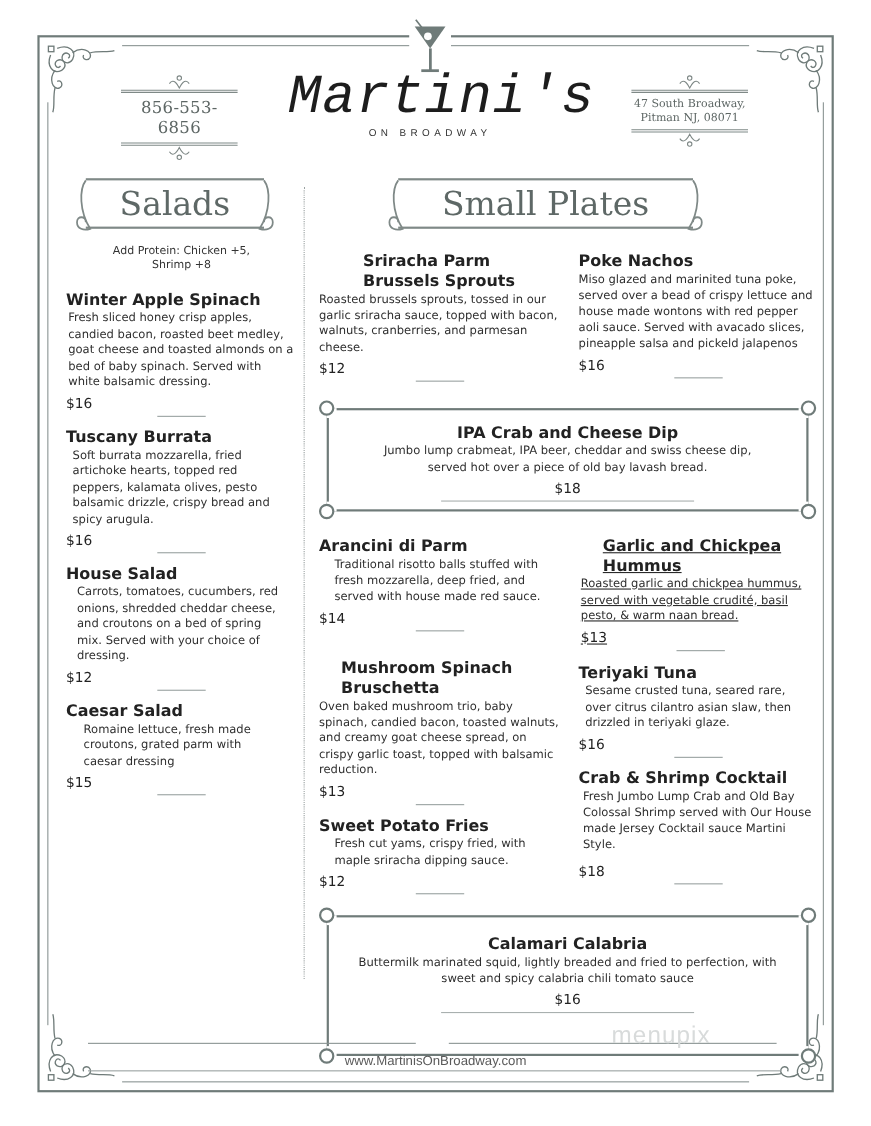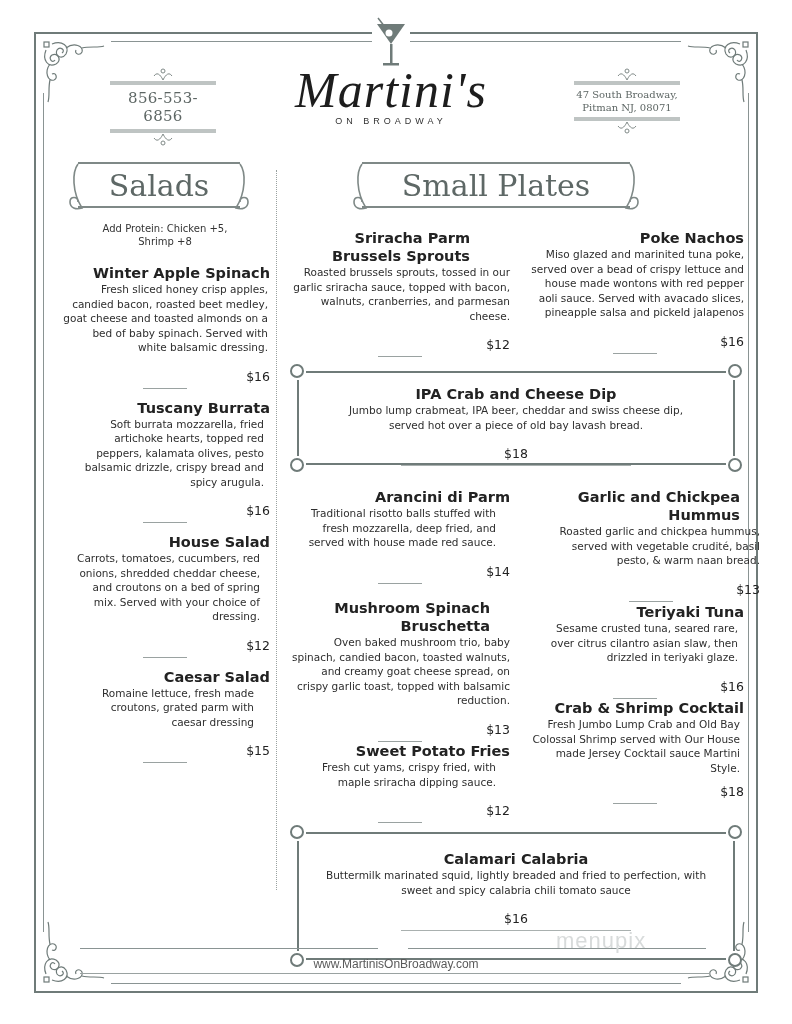--- a/index.html
+++ b/index.html
@@ -24,41 +24,41 @@
   .martini-icon { position: absolute; left: 372px; top: 14px; width: 38px; height: 56px; background: #fff; }
 
   .contact-box { position: absolute; text-align: center; color: #5d6664; font-family: "DejaVu Serif", serif; }
   .contact-box .flourish { width: 110px; height: 20px; display: block; margin: 0 auto; }
   .phone { left: 103px; top: 66px; width: 120px; }
   .phone .text { font-size: 15px; letter-spacing: 0.3px; margin: 3px 12px; }
   .address { left: 568px; top: 66px; width: 118px; }
   .address .text { font-size: 10px; line-height: 13px; margin: 2px 0; }
 
   .logo { position: absolute; left: 262px; top: 62px; width: 258px; text-align: center; }
-  .logo .script { font-family: Liberation Serif, serif; font-style: italic; font-size: 50px; color: #1d1d1d; letter-spacing: 1px; line-height: 56px; }
+  .logo .script { font-family: Liberation Mono, monospace; font-style: italic; font-size: 50px; color: #1d1d1d; letter-spacing: 1px; line-height: 56px; }
   .logo .tagline { font-family: "Liberation Sans", sans-serif; font-size: 9px; letter-spacing: 4px; color: #333; margin-top: -2px; }
 
   .banner { position: absolute; height: 52px; }
   .banner .band { position: absolute; left: 12px; right: 12px; top: 4px; height: 46px; border-top: 2px solid #7f8987; border-bottom: 2px solid #7f8987; display: flex; align-items: center; justify-content: center; }
   .banner .curl { position: absolute; top: 4px; width: 22px; height: 50px; }
   .banner .curl.l { left: 0; }
   .banner .curl.r { right: 0; transform: scaleX(-1); }
   .banner .title { font-family: "DejaVu Serif", serif; font-size: 30px; color: #5e6866; font-weight: normal; }
   .banner-salads { left: 66px; top: 158px; width: 186px; }
   .banner-small { left: 350px; top: 158px; width: 292px; }
 
   .divider-dots { position: absolute; left: 276px; top: 170px; height: 720px; border-left: 1px dotted #9aa2a1; }
 
   .col-left { position: absolute; left: 60px; top: 222px; width: 210px; text-align: center; }
   .protein { font-size: 10px; line-height: 13px; color: #333; margin-bottom: 16px; }
 
-  .item { text-align: right; }
+  .item { text-align: left; }
   .item .name { font-weight: bold; font-size: 14.5px; line-height: 18px; color: #222; }
   .item .desc { font-size: 10.5px; line-height: 14.5px; color: #2e2e2e; }
-  .item .price { font-size: 12.5px; line-height: 17px; margin-top: 13px; color: #222; }
+  .item .price { font-size: 12.5px; line-height: 17px; margin-top: 3px; color: #222; }
   .item .rule { width: 44px; height: 1px; background: #9aa2a1; margin: 3px auto 0; }
 
   .abs { position: absolute; }
 
   .box { position: absolute; border: 2px solid #6f7b79; }
   .box .notch { position: absolute; width: 14px; height: 14px; background: #fff; border: 2px solid #6f7b79; border-radius: 50%; }
   .box .notch.tl { left: -9px; top: -9px; }
   .box .notch.tr { right: -9px; top: -9px; }
   .box .notch.bl { left: -9px; bottom: -9px; }
   .box .notch.br { right: -9px; bottom: -9px; }
@@ -264,21 +264,21 @@
   </div>
 </div>
 
 <div class="item abs" style="left:290px; top:488px; width:220px;">
   <div class="name">Arancini di Parm</div>
   <div class="desc" style="padding:0 14px">Traditional risotto balls stuffed with fresh mozzarella, deep fried, and served with house made red sauce.</div>
   <div class="price">$14</div>
   <div class="rule"></div>
 </div>
 
-<div class="item abs" style="left:542px; top:488px; width:218px;">
+<div class="item abs" style="left:528px; top:488px; width:218px;text-decoration:underline;">
   <div class="name" style="padding:0 20px">Garlic and Chickpea Hummus</div>
   <div class="desc">Roasted garlic and chickpea hummus, served with vegetable crudité, basil pesto, &amp; warm naan bread.</div>
   <div class="price">$13</div>
   <div class="rule"></div>
 </div>
 
 <div class="item abs" style="left:290px; top:599px; width:220px;">
   <div class="name" style="padding:0 20px">Mushroom Spinach Bruschetta</div>
   <div class="desc">Oven baked mushroom trio, baby spinach, candied bacon, toasted walnuts, and creamy goat cheese spread, on crispy garlic toast, topped with balsamic reduction.</div>
   <div class="price">$13</div>

